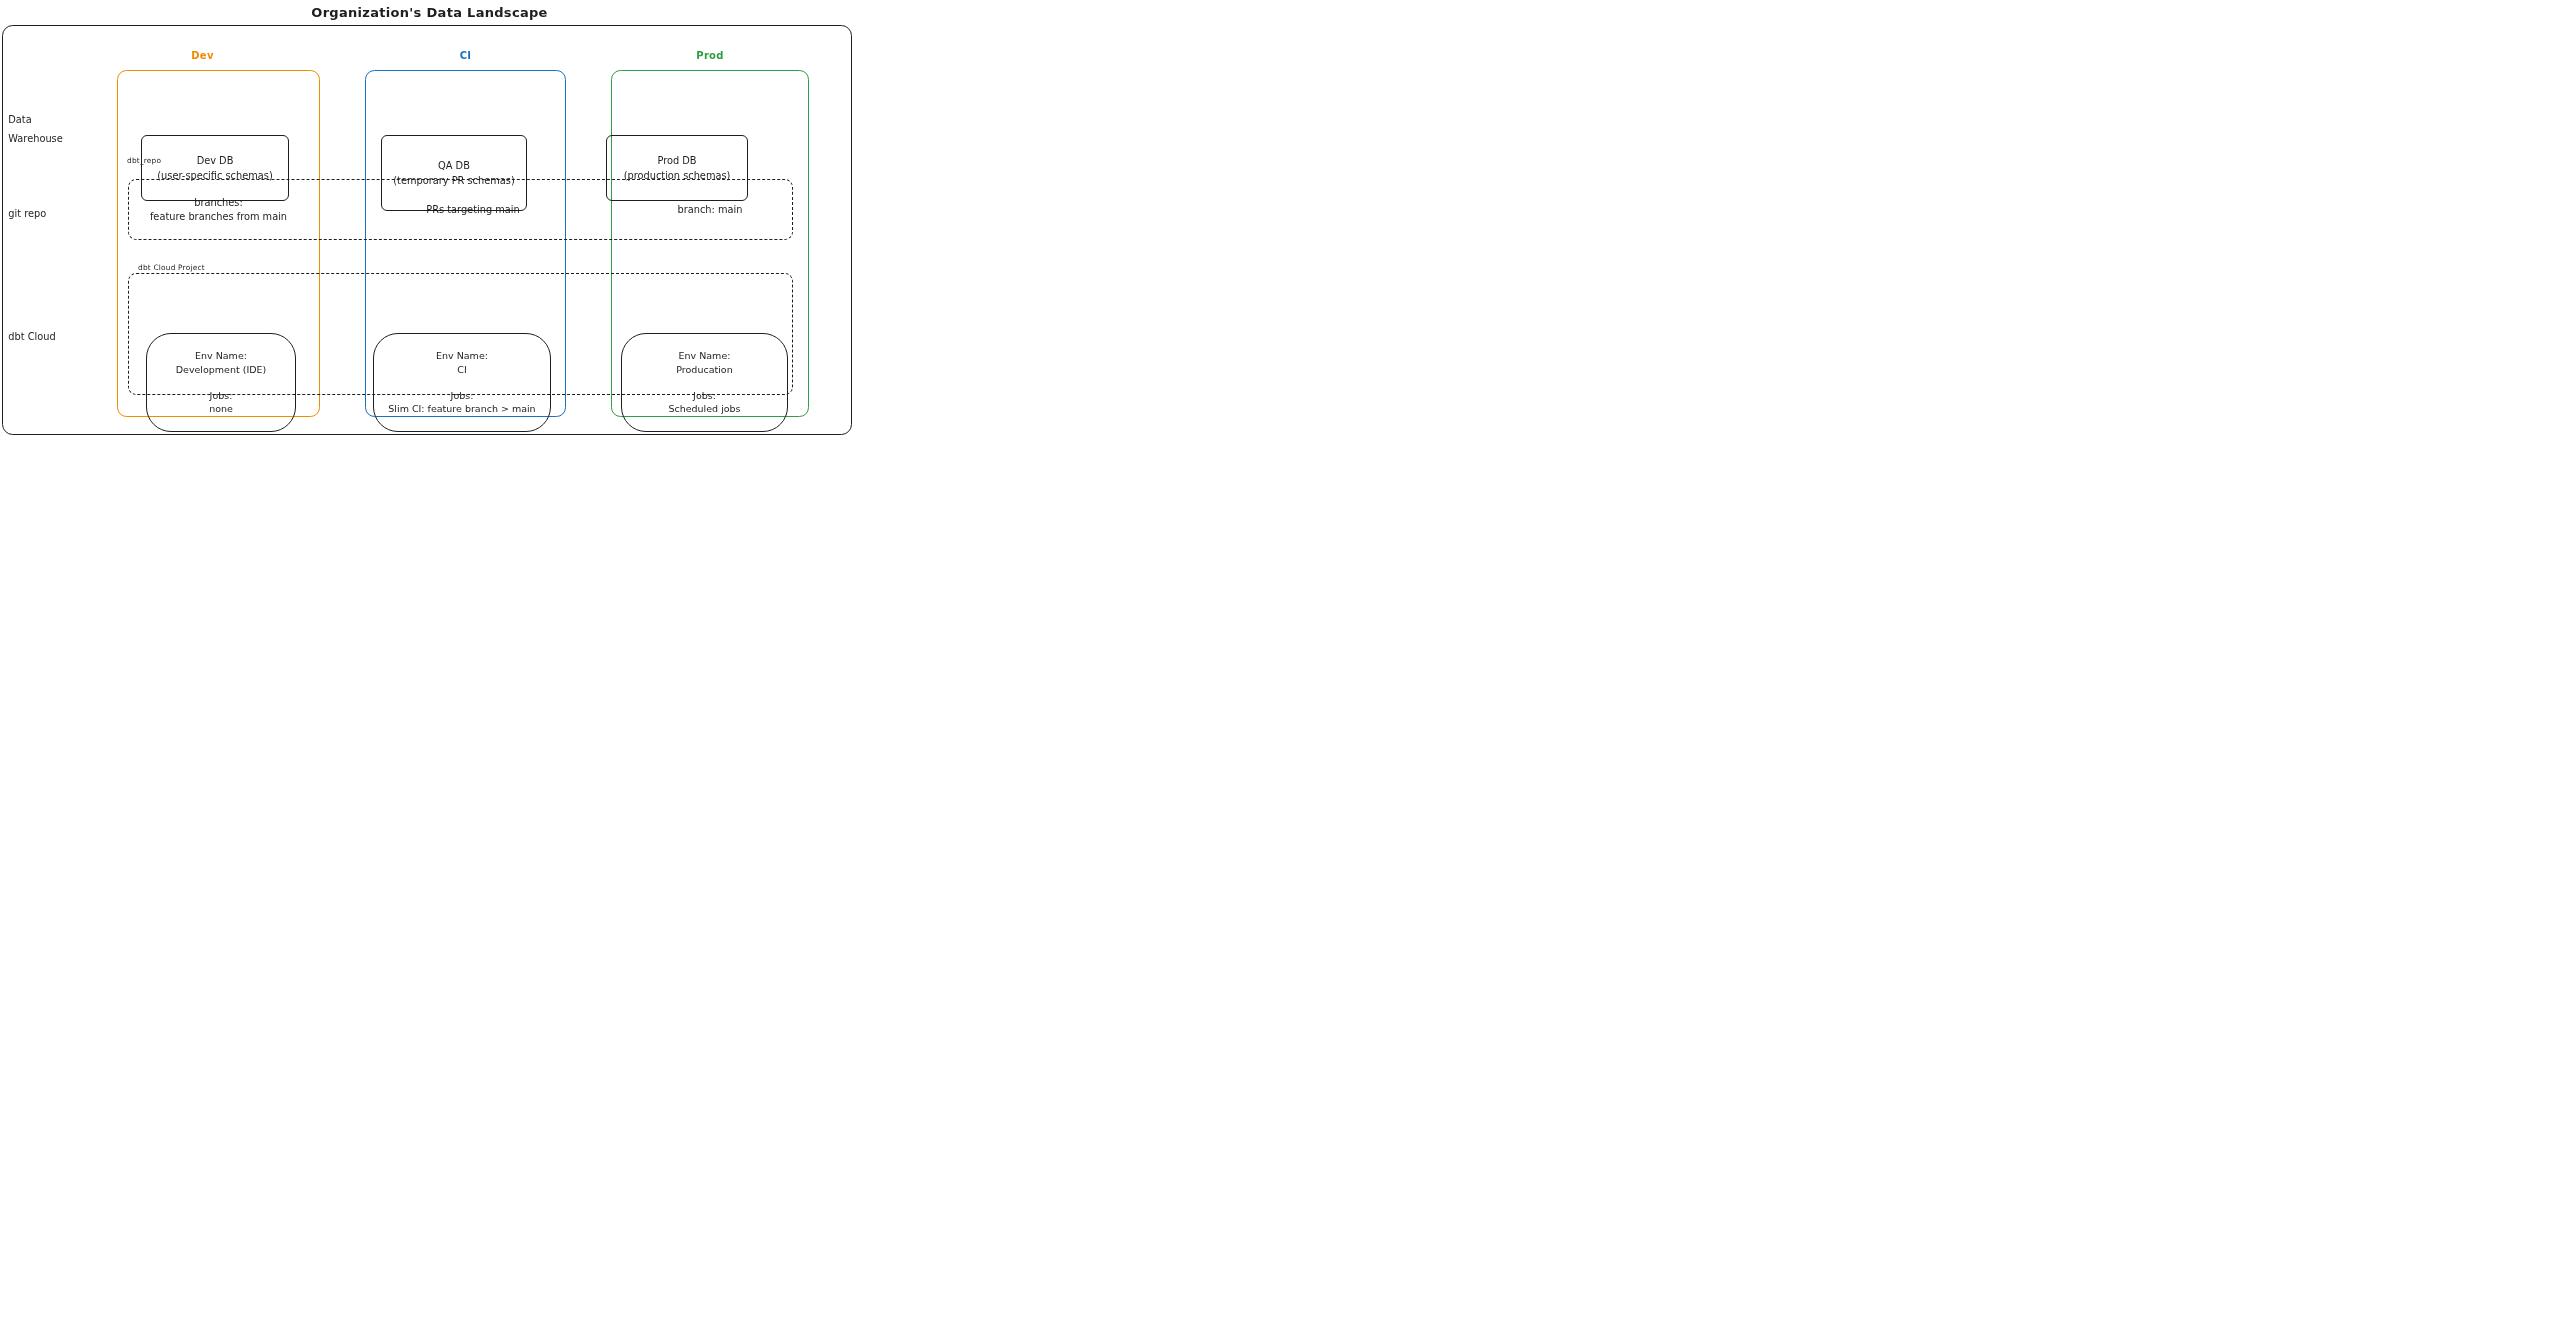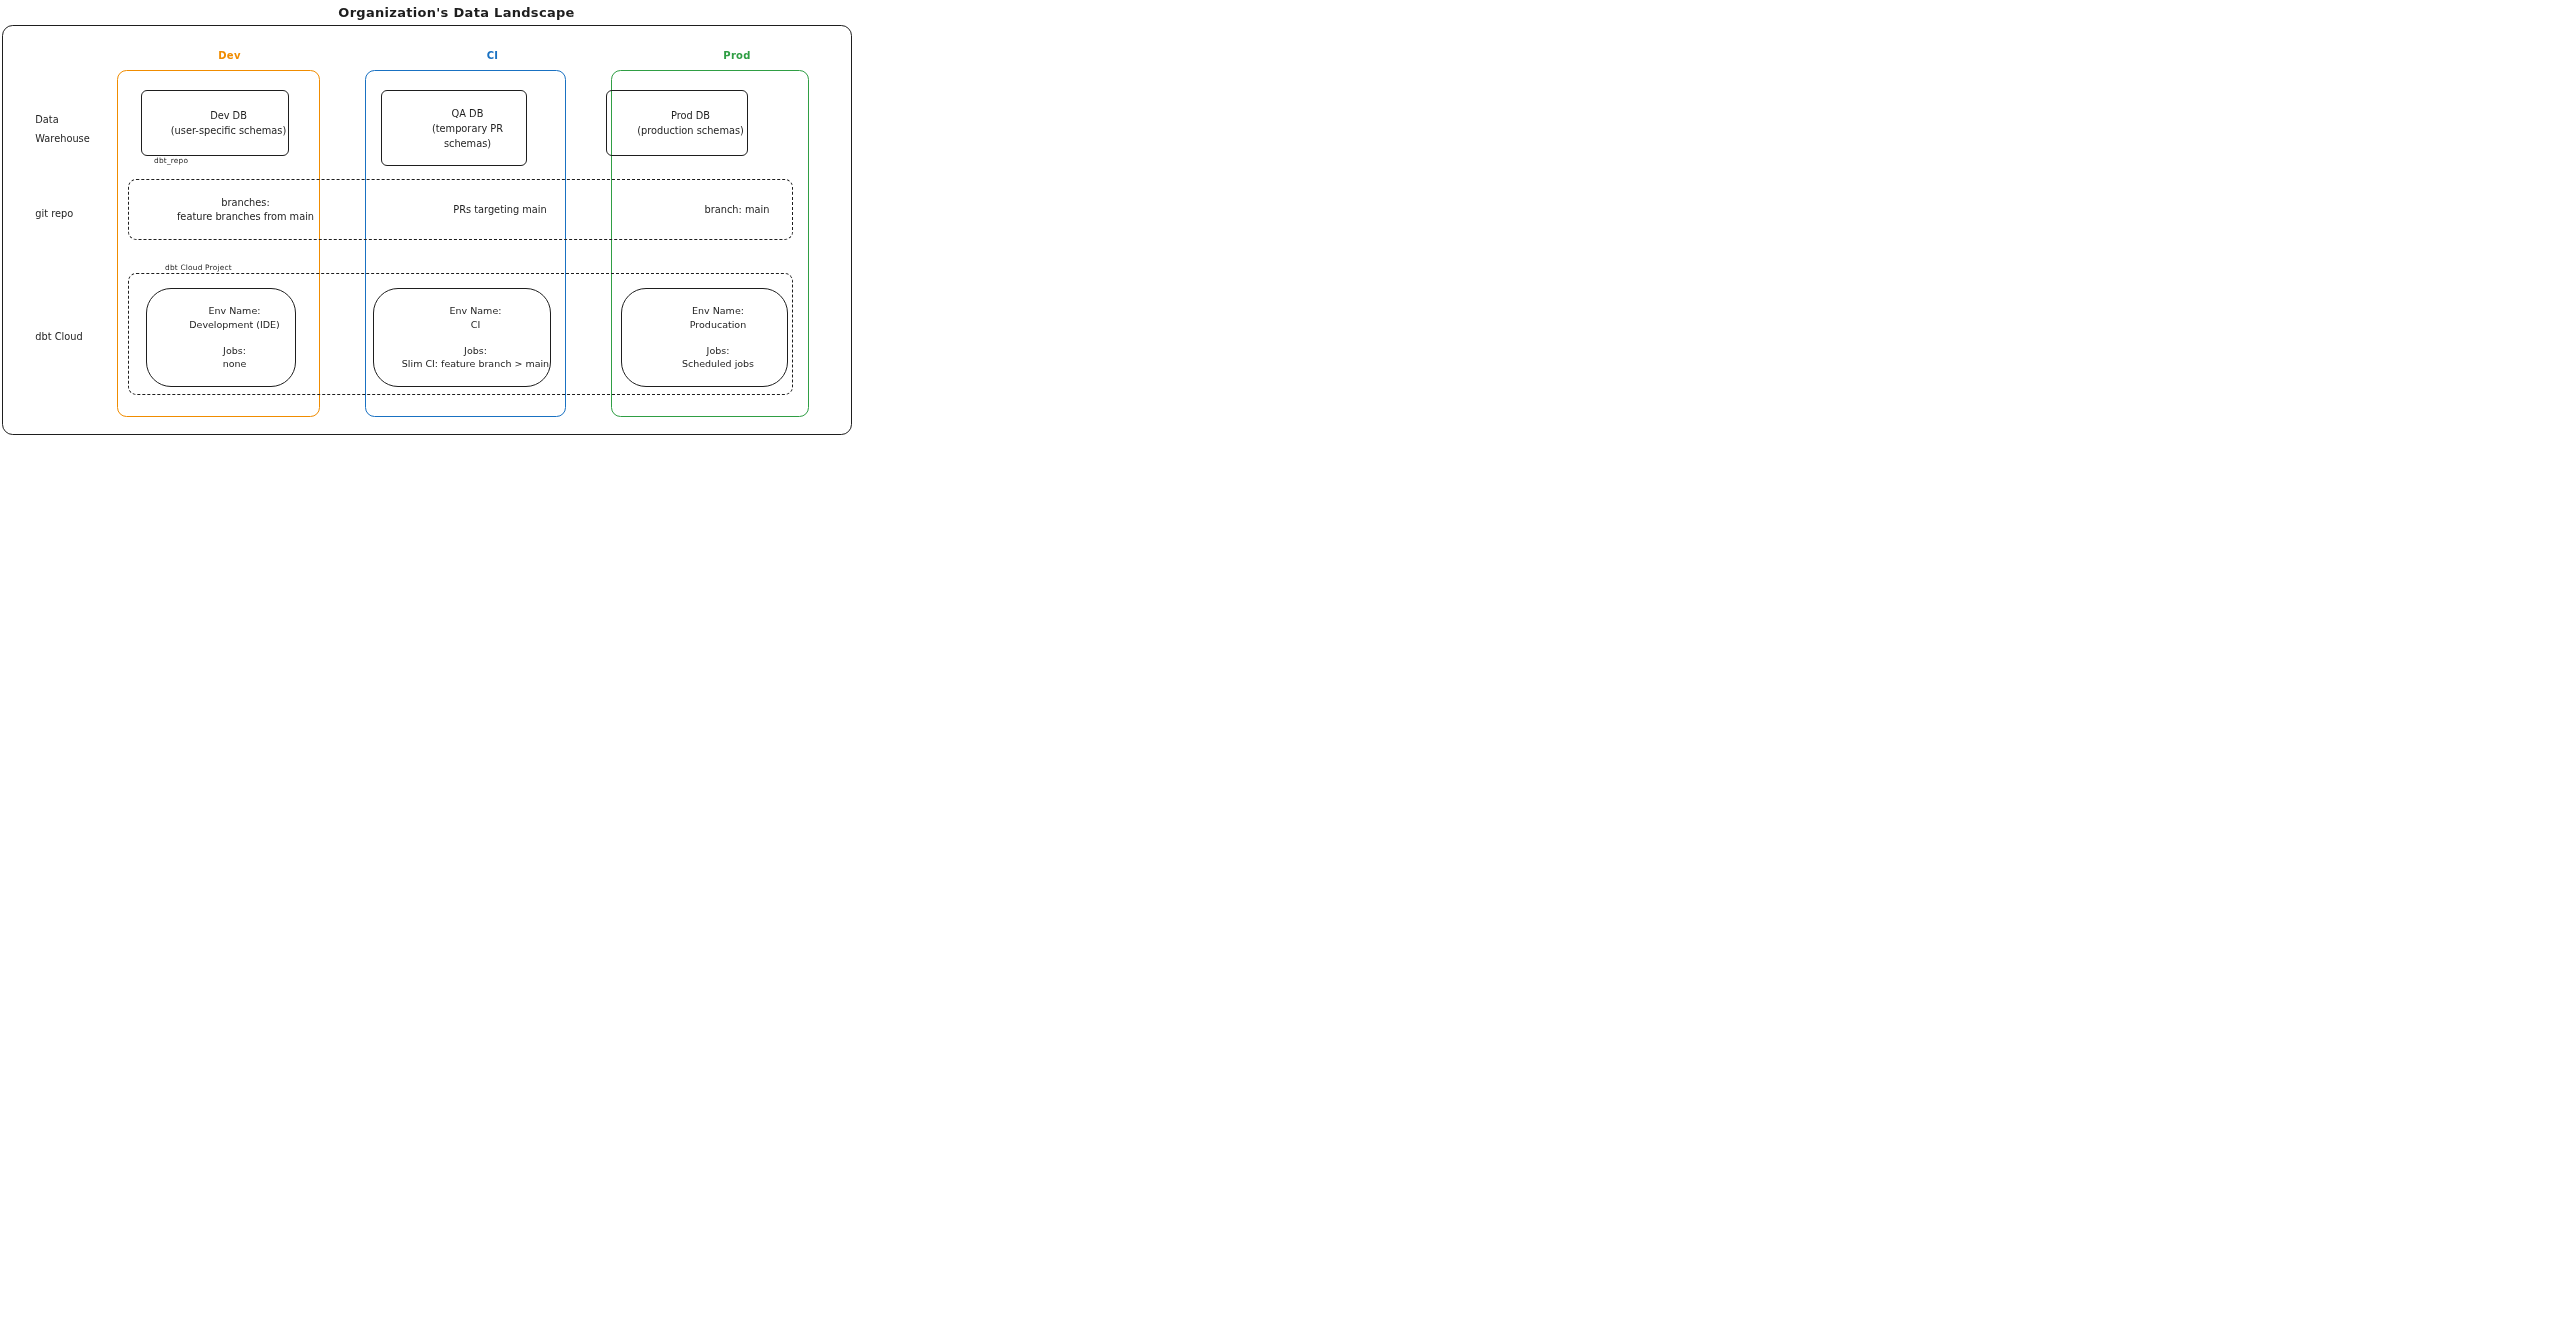--- a/index.html
+++ b/index.html
@@ -1,21 +1,21 @@
 <!DOCTYPE html>
 <html style="font-size:9.5px"><head>
 <meta charset="utf-8">
 <style>
   html,body{margin:0;padding:0;background:#ffffff;}
   body{
     font-family:"DejaVu Sans","Liberation Sans",sans-serif;
     color:#1e1e1e;
     width:859px;height:439px;position:relative;overflow:hidden;
   }
-  .abs{position:absolute;padding-left:27px;}
+  .abs{position:absolute;}
   #title{
     left:0;top:4.7px;width:859px;text-align:center;
     font-size:13px;font-weight:700;letter-spacing:0.3px;
   }
   #outer-frame{
     left:2.4px;top:25.4px;width:850px;height:410px;
     border:1.5px solid #1e1e1e;border-radius:10.7px;box-sizing:border-box;
   }
   .col-header{
     top:50px;height:14px;font-size:10px;font-weight:700;
@@ -27,20 +27,21 @@
   }
   .row-label{
     left:8.3px;width:89px;font-size:9.8px;line-height:19px;
     text-align:left;white-space:pre-line;
   }
   .node-box{
     border:1.5px solid #1e1e1e;border-radius:6px;box-sizing:border-box;
     display:flex;align-items:center;justify-content:center;
     font-size:9.8px;line-height:15px;text-align:center;white-space:pre-line;
     background:transparent;
+    margin-top:45px;
   }
   .dashed-box{
     left:128px;width:665px;border:1.2px dashed #1e1e1e;border-radius:8.3px;
     box-sizing:border-box;
   }
   .dashed-label{
     font-size:7.4px;letter-spacing:0.2px;
   }
   .git-text{
     top:188px;height:43px;display:flex;align-items:center;justify-content:center;

